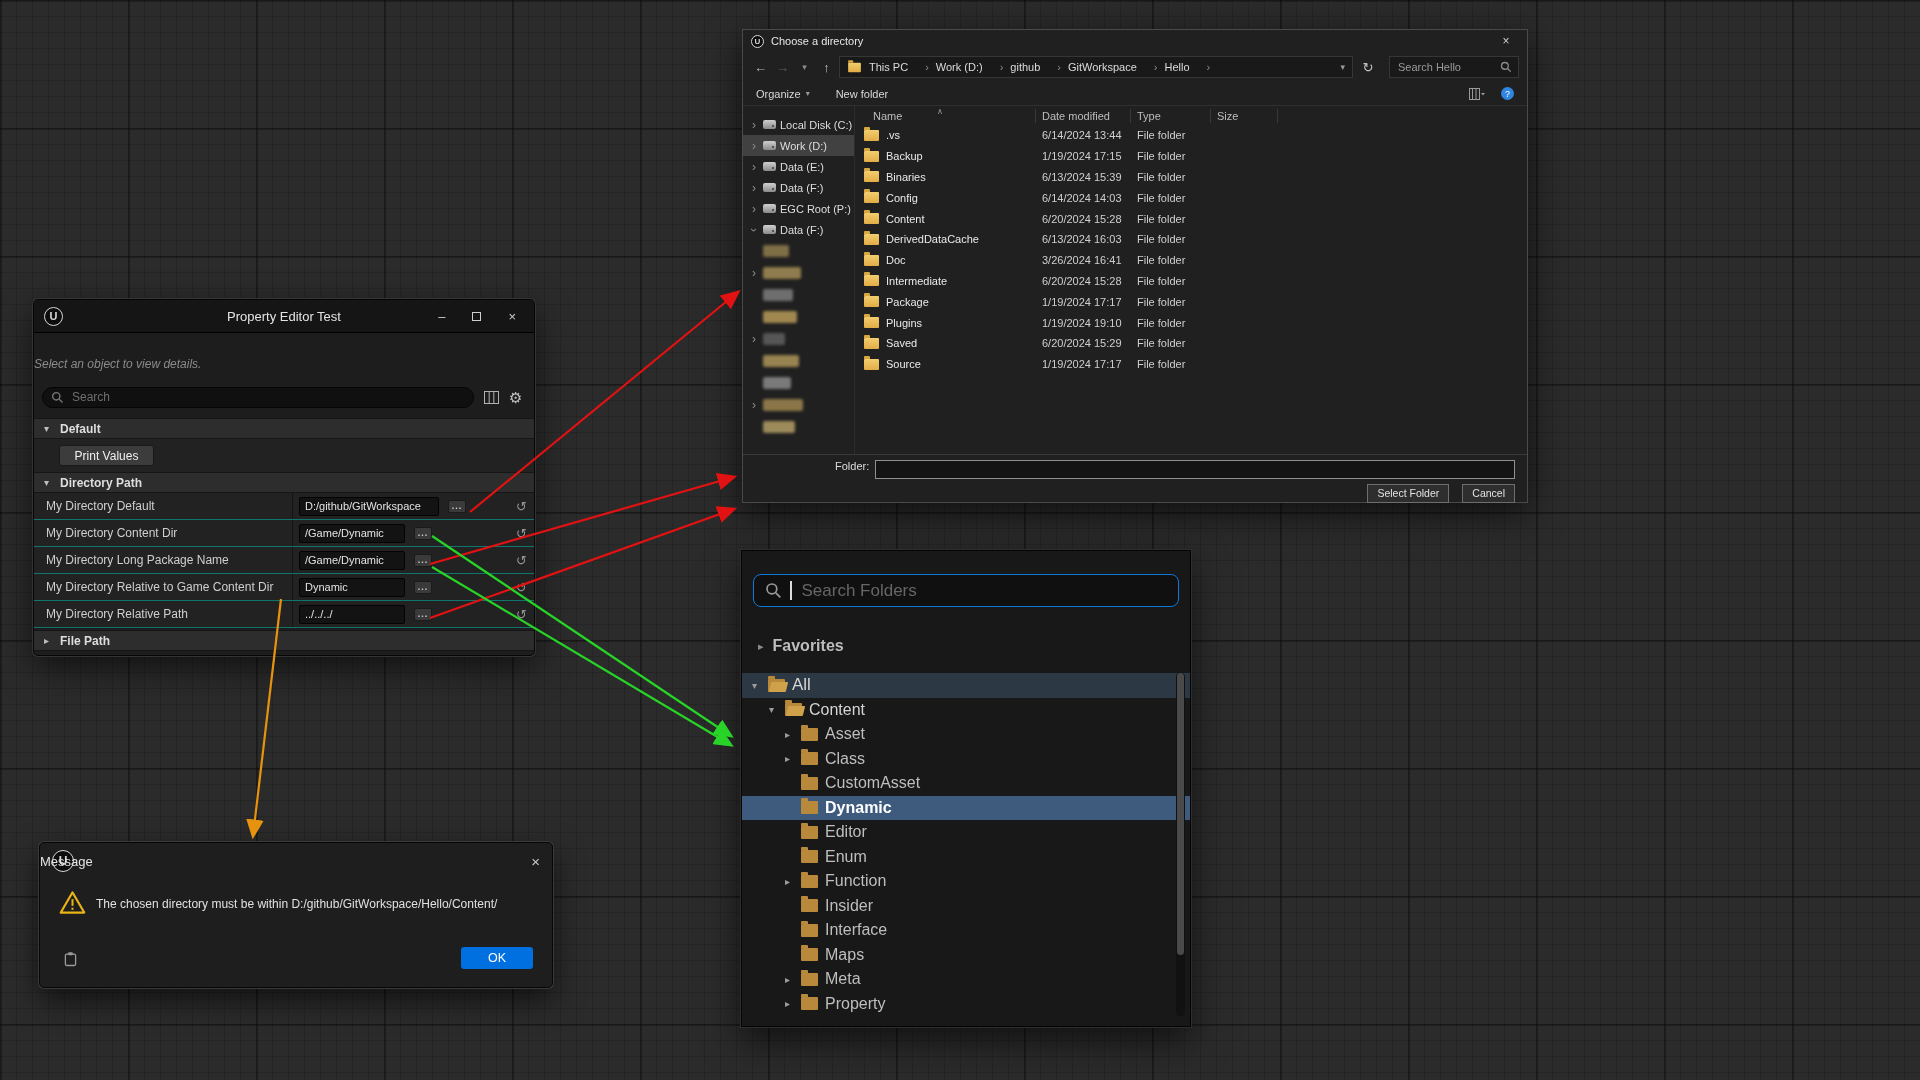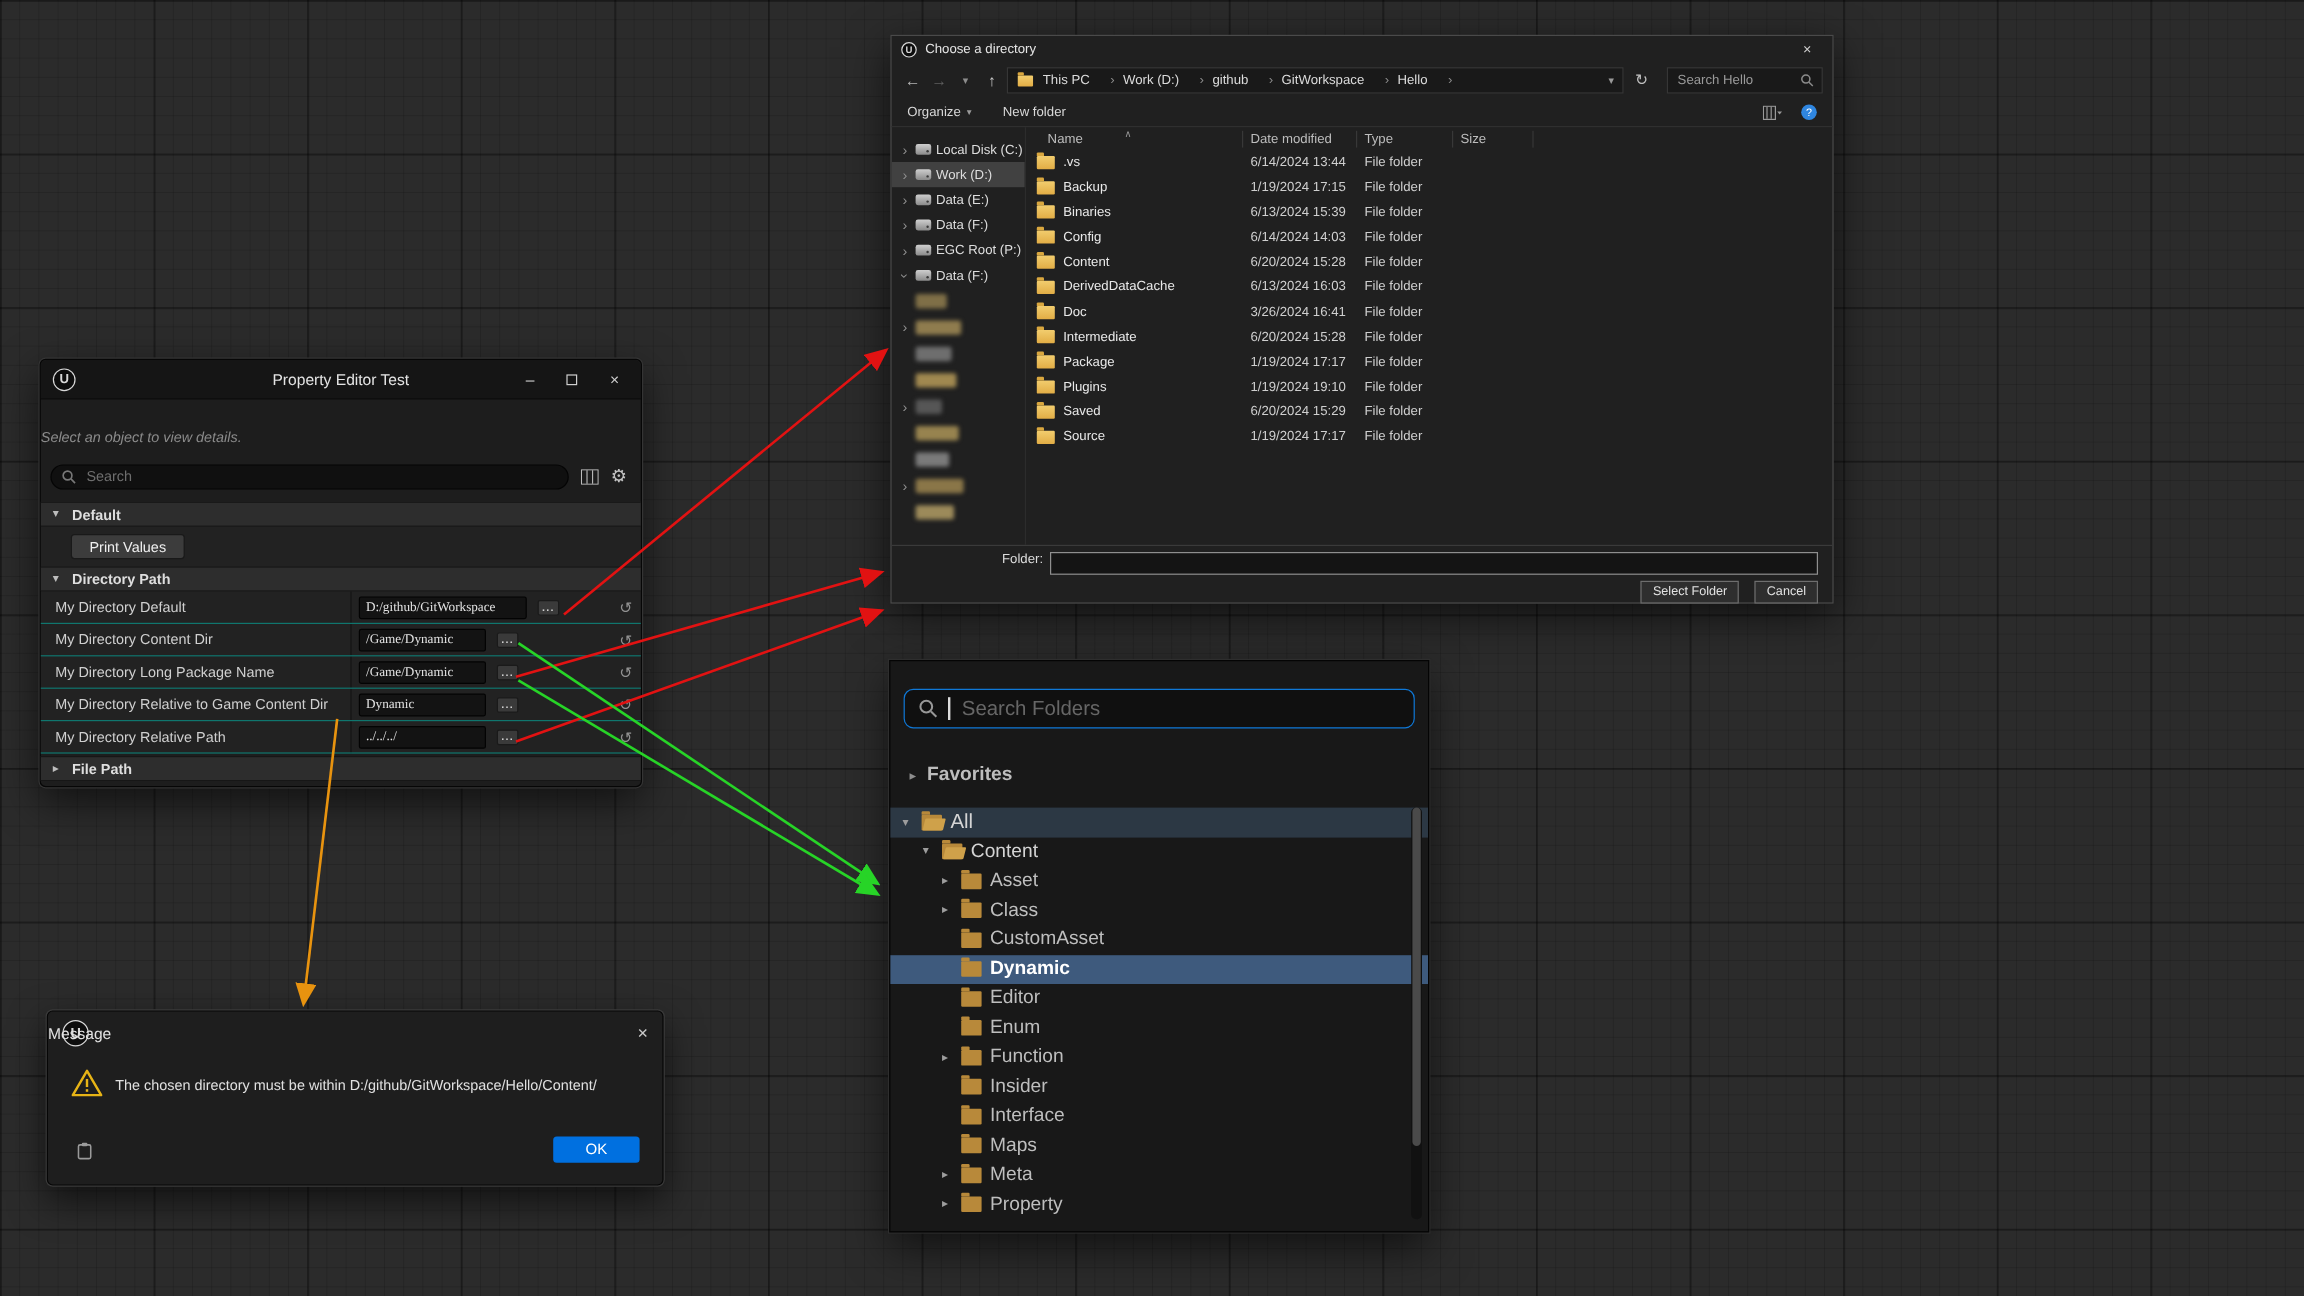--- a/index.html
+++ b/index.html
@@ -102,21 +102,21 @@
   .pe-sec-arrow{color:#bdbdbd;font-size:10px;width:9px;}
   .pe-sec-label{font-weight:bold;font-size:12px;color:#dedede;}
   .pe-printrow{position:absolute;left:0;right:0;top:139px;height:33px;background:#222;padding-left:28px;}
   .pe-printbtn{position:absolute;left:25px;top:6px;width:95px;height:21px;background:#3c3c3c;
                border:1px solid #191919;border-radius:3px;color:#efefef;font-size:12px;}
   .pe-rows{position:absolute;left:0;right:0;top:193px;background:#222;}
   .pe-rows::before{content:"";position:absolute;left:258px;top:0;bottom:0;width:1px;background:#141414;}
   .pe-row{position:relative;height:27px;border-bottom:1px solid #0f766e;}
   .pe-label{position:absolute;left:12px;top:0;line-height:27px;font-size:12px;color:#cfcfcf;white-space:nowrap;}
   .pe-value{position:absolute;left:265px;top:4px;width:106px;height:19px;background:#131313;border:1px solid #030303;
-            border-radius:2px;font-size:11px;color:#e3e3e3;line-height:17px;padding:0 5px;white-space:nowrap;overflow:hidden;font-family:Liberation Serif, serif;}
+            border-radius:2px;font-size:11px;color:#e3e3e3;line-height:17px;padding:0 5px;white-space:nowrap;overflow:hidden;}
   .pe-ell{position:absolute;left:380px;top:7px;width:18px;height:13px;background:#3a3a3a;border:1px solid #1a1a1a;
           border-radius:2px;color:#cfcfcf;font-size:9px;font-weight:bold;line-height:9px;letter-spacing:1px;padding:0;}
   .pe-row.wide .pe-value{width:140px;}
   .pe-row.wide .pe-ell{left:414px;}
   .pe-undo{position:absolute;left:482px;top:0;line-height:27px;color:#919191;font-size:13px;}
 
   
   .msg{position:absolute;left:39px;top:842px;width:514px;height:146px;background:#1e1e1e;
        border:1px solid #060606;border-radius:5px;box-shadow:0 0 0 1px #3a3a3a,0 12px 30px rgba(0,0,0,.6);}
   .msg-titlebar{position:absolute;left:0;top:0;right:0;height:36px;display:flex;align-items:center;padding:0 12px;}

